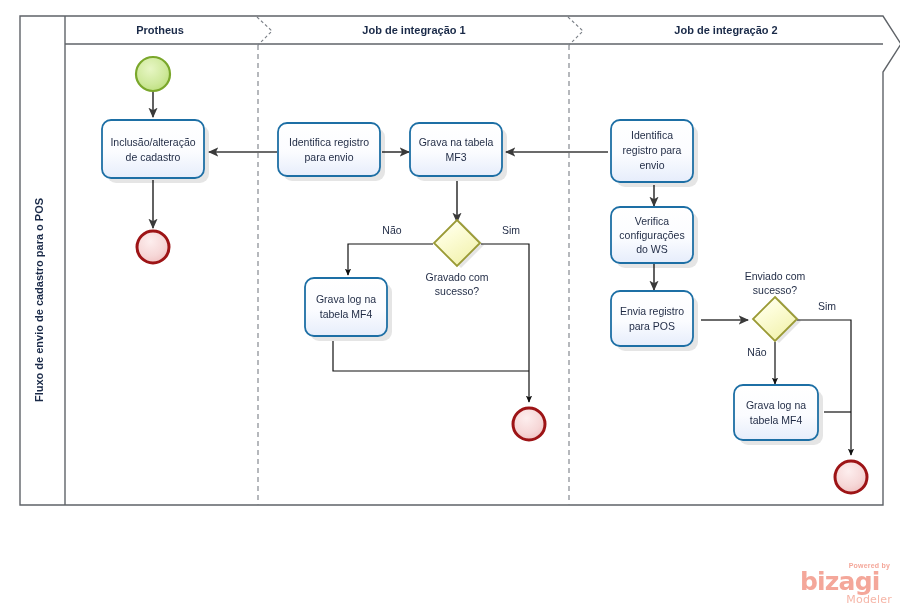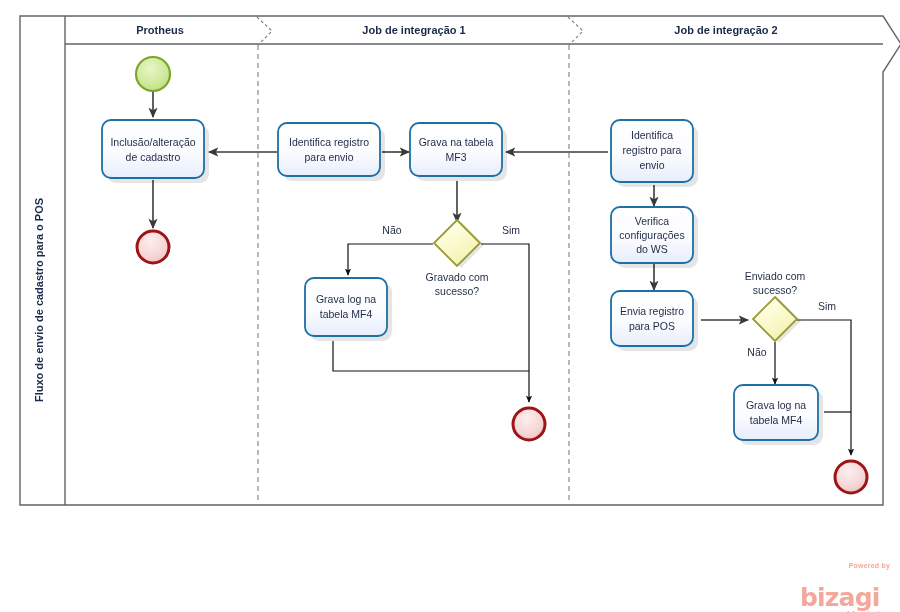--- a/index.html
+++ b/index.html
@@ -133,21 +133,20 @@
     padding-right: 2px;
     font-family: "Liberation Sans", sans-serif;
   }
   #bizagi-logo .brand {
     font-size: 25px;
     color: #f4a79a;
     font-weight: bold;
     line-height: 24px;
     letter-spacing: -.8px;
     font-family: "DejaVu Sans", sans-serif;
-    margin-top: 16px;
   }
   #bizagi-logo .modeler {
     font-size: 11px;
     color: #f6b6a8;
     line-height: 12px;
     letter-spacing: .2px;
     font-family: "DejaVu Sans", sans-serif;
     text-align: right;
   }
 </style>

